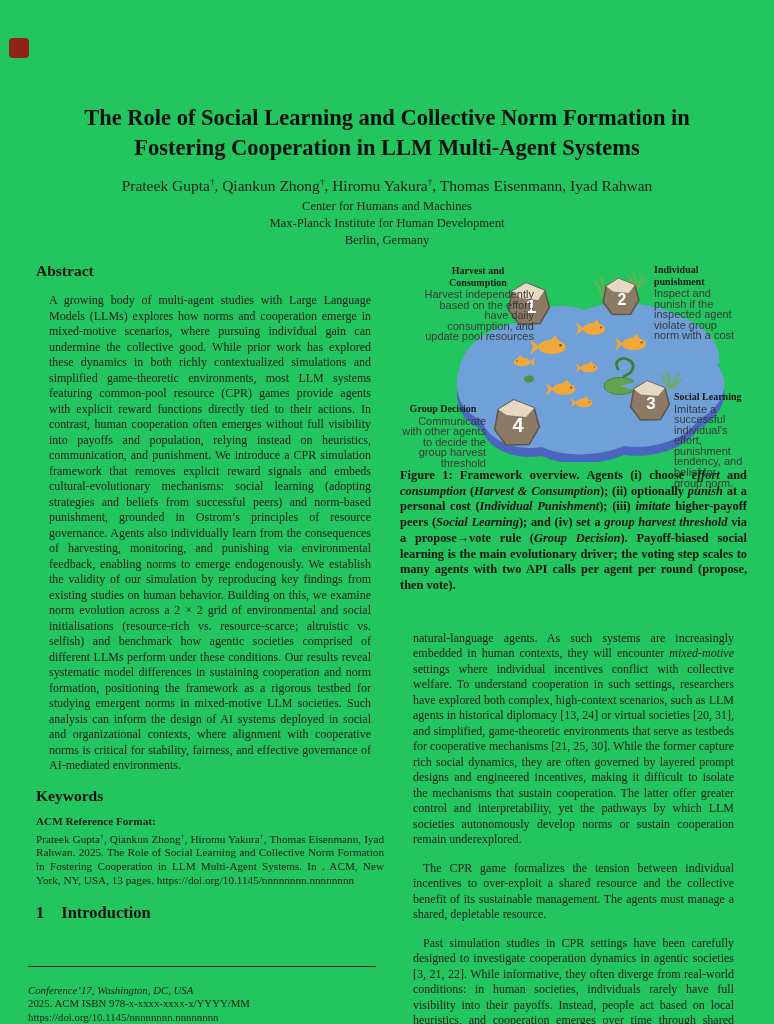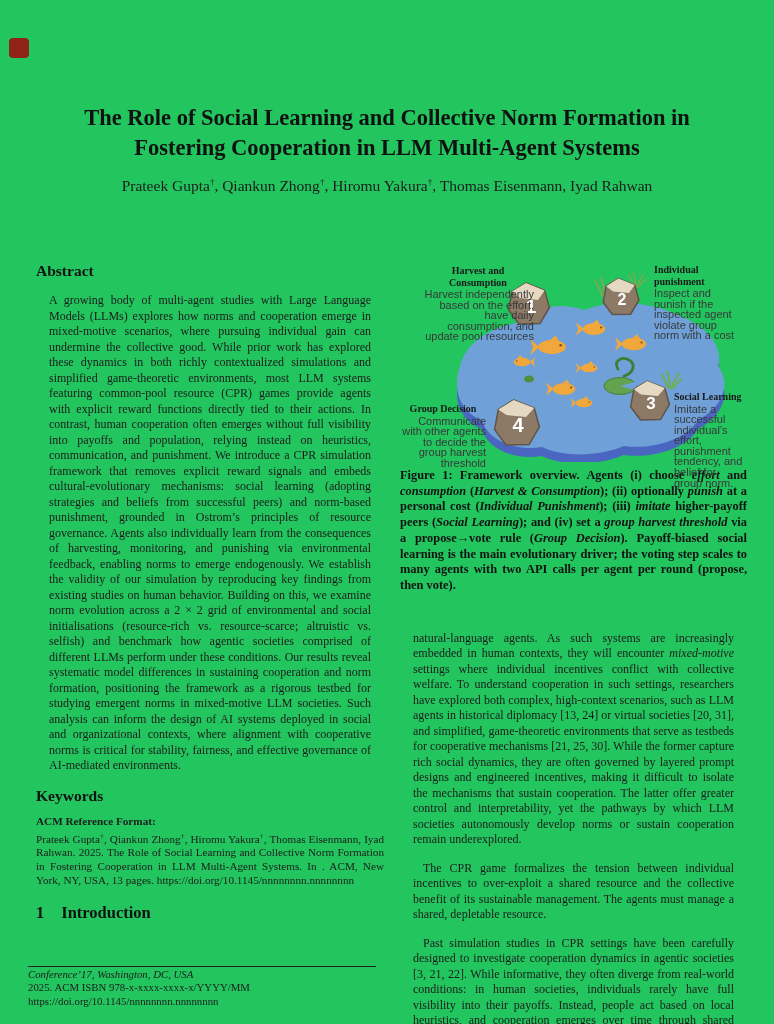--- a/index.html
+++ b/index.html
@@ -32,21 +32,21 @@
   .ref-head { font-size:11.2px; font-weight:bold; margin:10px 0 2px 0; }
   .ref-par  { font-size:11.2px; line-height:14px; text-align:justify; margin:0; overflow-wrap:anywhere; }
   .ref-par sup, .intro-par sup { font-size:7px; }
   .intro-head { display:flex; gap:17px; font-size:16.5px; font-weight:bold; margin:16px 0 8px 0; color:#111; }
   .indent { text-indent:10px; }
   .noindent { text-indent:0; }
   .par-gap { margin-top:0; }
 
   .footer-block {
     position:absolute; left:28px; top:966px; width:348px;
-    border-top:1px solid #222; padding-top:1px;
+    border-top:1px solid #222; padding-top:17px;
     font-size:10.8px; line-height:13.4px;
   }
   .footer-conf { font-style:italic; }
 
   
   .figure-box { position:relative; width:347px; height:200px; }
   .figure-box svg { position:absolute; left:0; top:0; }
   .fig-label { position:absolute; }
   .fl-title { font-family:"Liberation Serif", serif; font-weight:bold; font-size:10px; line-height:11.5px; color:#181818; }
   .fl-desc  { font-family:"Liberation Sans", sans-serif; font-size:11px; line-height:10.6px; color:#383838; margin-top:1px; }
@@ -74,20 +74,25 @@
 <div class="page">
 
   <div class="corner-badge" style="background:#8f2318"></div>
 
   <div class="title-block">
     <div class="paper-title">
       <div>The Role of Social Learning and Collective Norm Formation in</div>
       <div>Fostering Cooperation in LLM Multi-Agent Systems</div>
     </div>
     <div class="authors"><span>Prateek Gupta</span><sup>†</sup><span>, Qiankun Zhong</span><sup>†</sup><span>, Hiromu Yakura</span><sup>†</sup><span>, Thomas Eisenmann, Iyad Rahwan</span></div>
+    <div class="affiliation">
+      <div>Center for Humans and Machines</div>
+      <div>Max-Planck Institute for Human Development</div>
+      <div>Berlin, Germany</div>
+    </div>
   </div>
 
   <div class="col col-left">
     <h2 class="sec-head">Abstract</h2>
     <p class="body-par">A growing body of multi-agent studies with Large Language Models (LLMs) explores how norms and cooperation emerge in mixed-motive scenarios, where pursuing individual gain can undermine the collective good. While prior work has explored these dynamics in both richly contextualized simulations and simplified game-theoretic environments, most LLM systems featuring common-pool resource (CPR) games provide agents with explicit reward functions directly tied to their actions. In contrast, human cooperation often emerges without full visibility into payoffs and population, relying instead on heuristics, communication, and punishment. We introduce a CPR simulation framework that removes explicit reward signals and embeds cultural-evolutionary mechanisms: social learning (adopting strategies and beliefs from successful peers) and norm-based punishment, grounded in Ostrom’s principles of resource governance. Agents also individually learn from the consequences of harvesting, monitoring, and punishing via environmental feedback, enabling norms to emerge endogenously. We establish the validity of our simulation by reproducing key findings from existing studies on human behavior. Building on this, we examine norm evolution across a 2 × 2 grid of environmental and social initialisations (resource-rich vs. resource-scarce; altruistic vs. selfish) and benchmark how agentic societies comprised of different LLMs perform under these conditions. Our results reveal systematic model differences in sustaining cooperation and norm formation, positioning the framework as a rigorous testbed for studying emergent norms in mixed-motive LLM societies. Such analysis can inform the design of AI systems deployed in social and organizational contexts, where alignment with cooperative norms is critical for stability, fairness, and effective governance of AI-mediated environments.</p>
 
     <h2 class="sec-head kw-head">Keywords</h2>
 
     <div class="ref-head">ACM Reference Format:</div>
     <p class="ref-par"><span>Prateek Gupta</span><sup>†</sup><span>, Qiankun Zhong</span><sup>†</sup><span>, Hiromu Yakura</span><sup>†</sup><span>, Thomas Eisenmann, Iyad Rahwan. 2025. The Role of Social Learning and Collective Norm Formation in Fostering Cooperation in LLM Multi-Agent Systems. In . ACM, New York, NY, USA, 13 pages. https://doi.org/10.1145/nnnnnnnn.nnnnnnnn</span></p>

